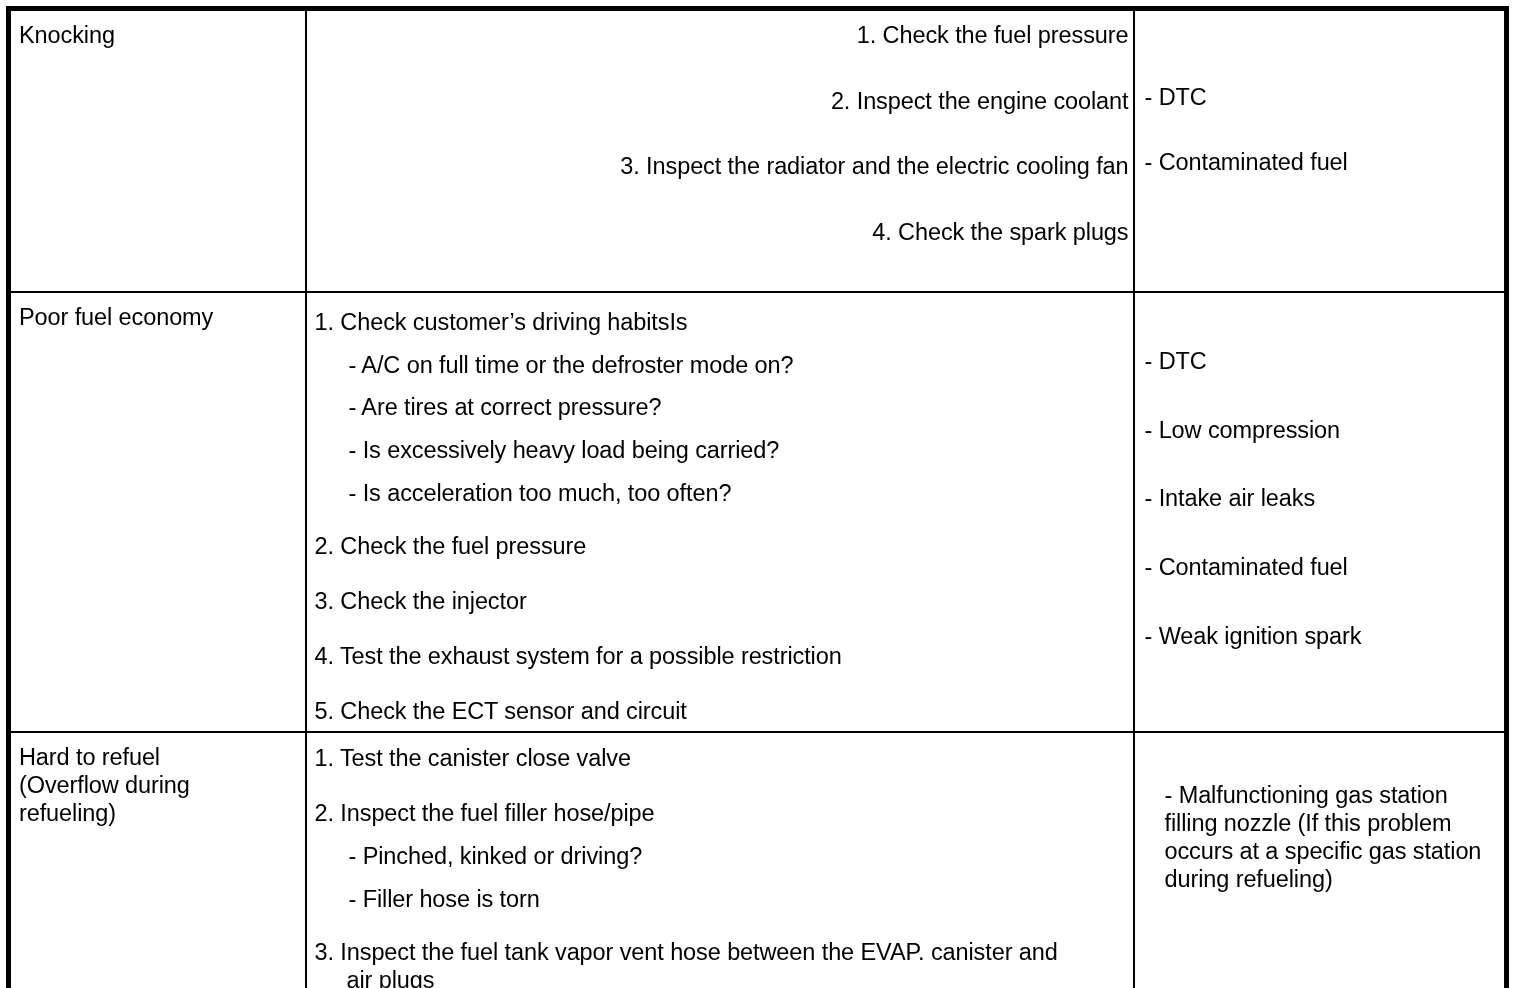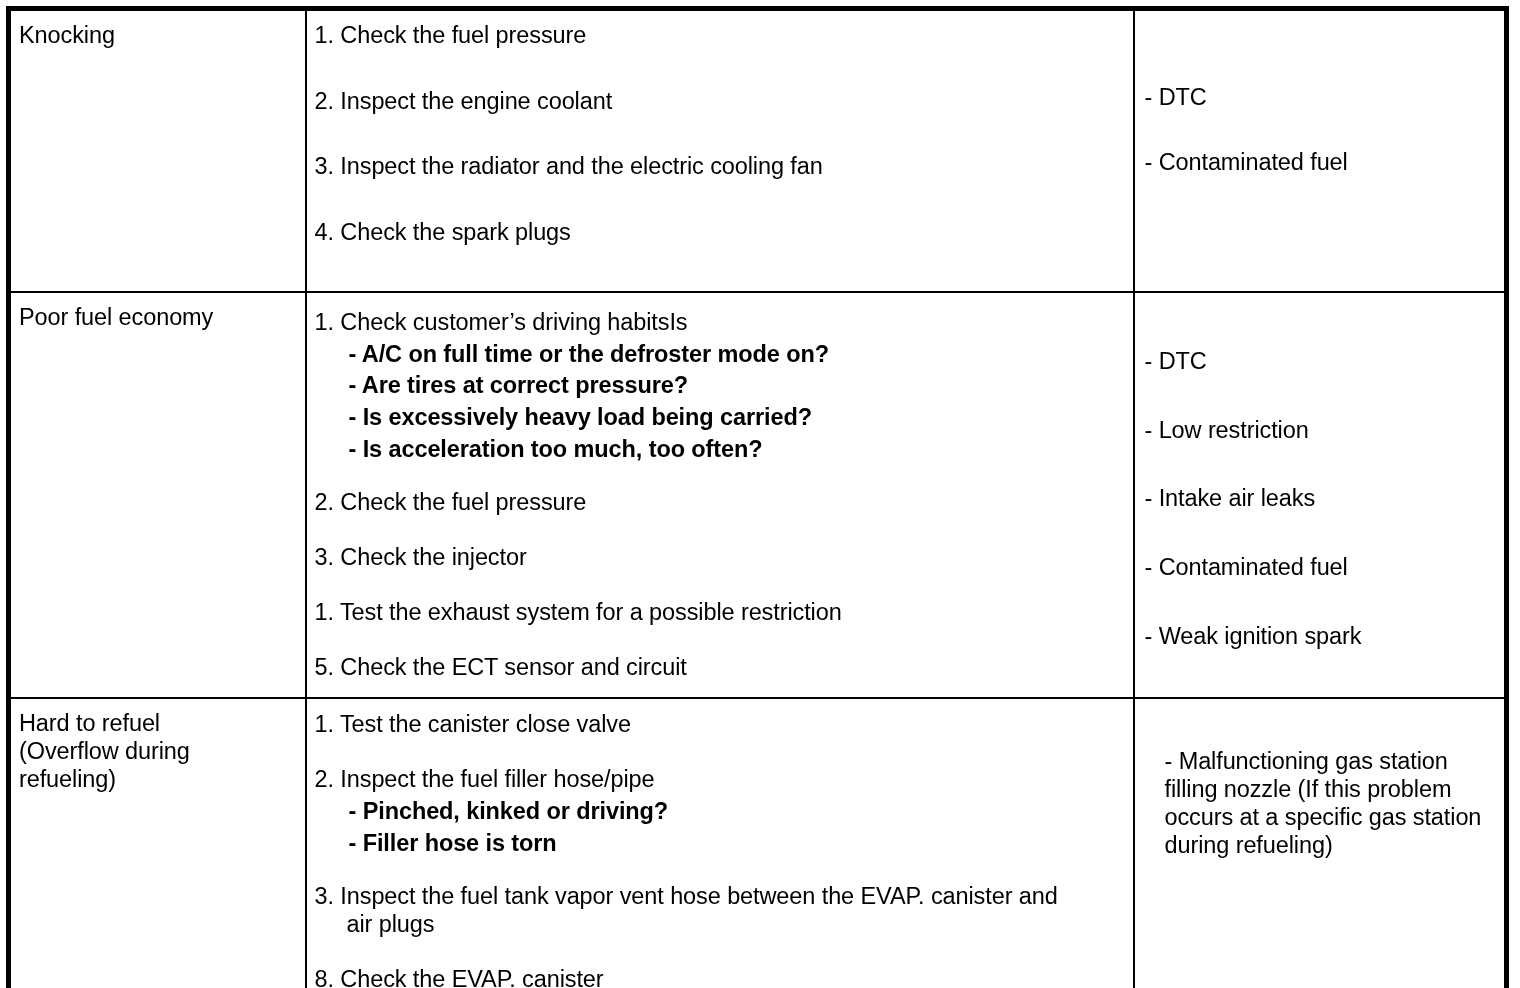--- a/index.html
+++ b/index.html
@@ -74,43 +74,42 @@
   .step-cont {
     display: block;
     padding-left: 32px;
     white-space: pre-wrap;
   }
 
   .substep {
     display: block;
     padding-left: 34px;
     white-space: pre;
-    margin-top: 4px;
-    font-weight: bold;
+    margin-top: 15px;
   }
 
   .step.has-subs { margin-bottom: 26px; }
 
   
   .cause {
     display: block;
     white-space: pre-wrap;
     margin-bottom: 42px;
   }
   .cause:last-child { margin-bottom: 0; }
 
   .cause-wrap {
     display: block;
     white-space: pre-wrap;
     text-indent: 0;
     padding-left: 20px;
   }
 
   
-  .row-knocking .cell-steps .cell-inner { padding-top: 11px; }
+  .row-knocking .cell-steps .cell-inner { padding-top: 11px; text-align: right; }
   .row-knocking .cell-steps .step { margin-bottom: 38px; }
 
   .row-knocking .cell-causes .cell-inner { padding-top: 73px; }
   .row-knocking .cell-causes .cause { margin-bottom: 37px; }
 
   .row-economy .cell-steps .cell-inner { padding-top: 16px; }
   .row-economy .cell-causes .cell-inner { padding-top: 55px; }
   .row-economy .cell-causes .cause { margin-bottom: 41px; }
 
   .row-refuel .cell-steps .cell-inner { padding-top: 12px; }
@@ -182,31 +181,31 @@
               <span class="substep">- Is excessively heavy load being carried?</span>
               <span class="substep">- Is acceleration too much, too often?</span>
             </div>
             <div class="step">
               <span class="step-main">2. Check the fuel pressure</span>
             </div>
             <div class="step">
               <span class="step-main">3. Check the injector</span>
             </div>
             <div class="step">
-              <span class="step-main">1. Test the exhaust system for a possible restriction</span>
+              <span class="step-main">4. Test the exhaust system for a possible restriction</span>
             </div>
             <div class="step">
               <span class="step-main">5. Check the ECT sensor and circuit</span>
             </div>
           </div>
         </td>
         <td class="cell-causes">
           <div class="cell-inner">
             <span class="cause">- DTC</span>
-            <span class="cause">- Low restriction</span>
+            <span class="cause">- Low compression</span>
             <span class="cause">- Intake air leaks</span>
             <span class="cause">- Contaminated fuel</span>
             <span class="cause">- Weak ignition spark</span>
           </div>
         </td>
       </tr>
 
       <tr class="row-refuel">
         <td class="cell-symptom">
           <div class="cell-inner">

